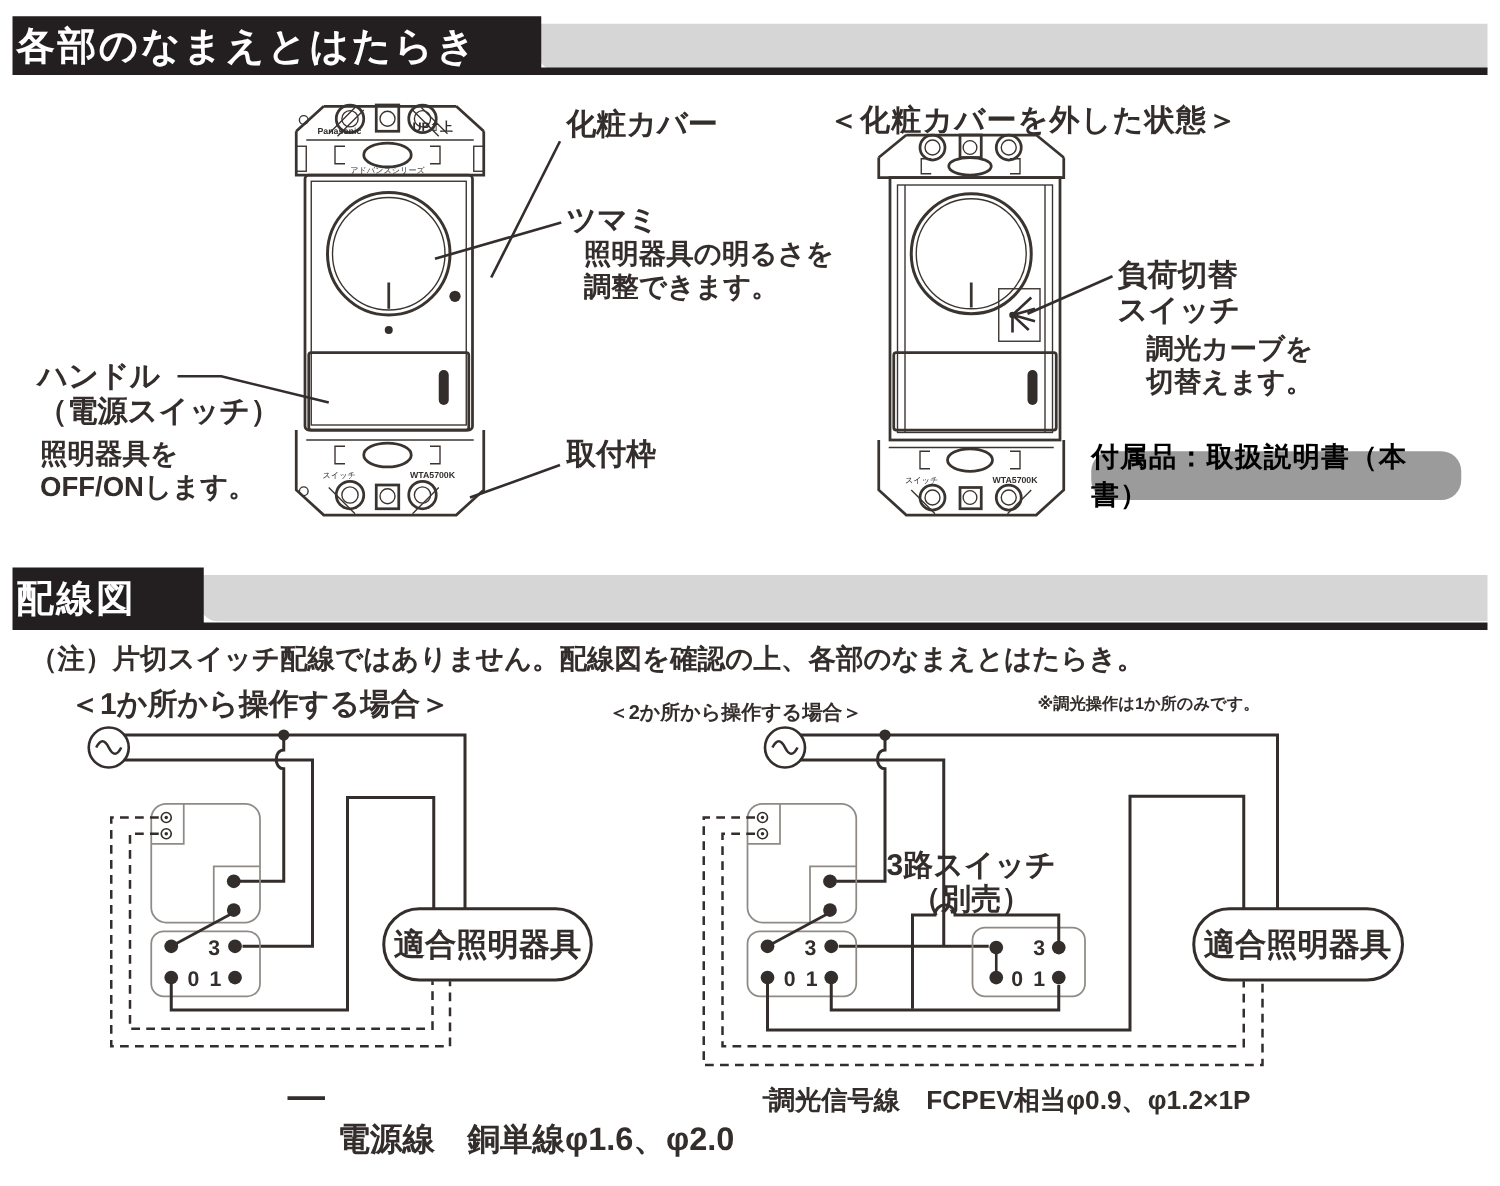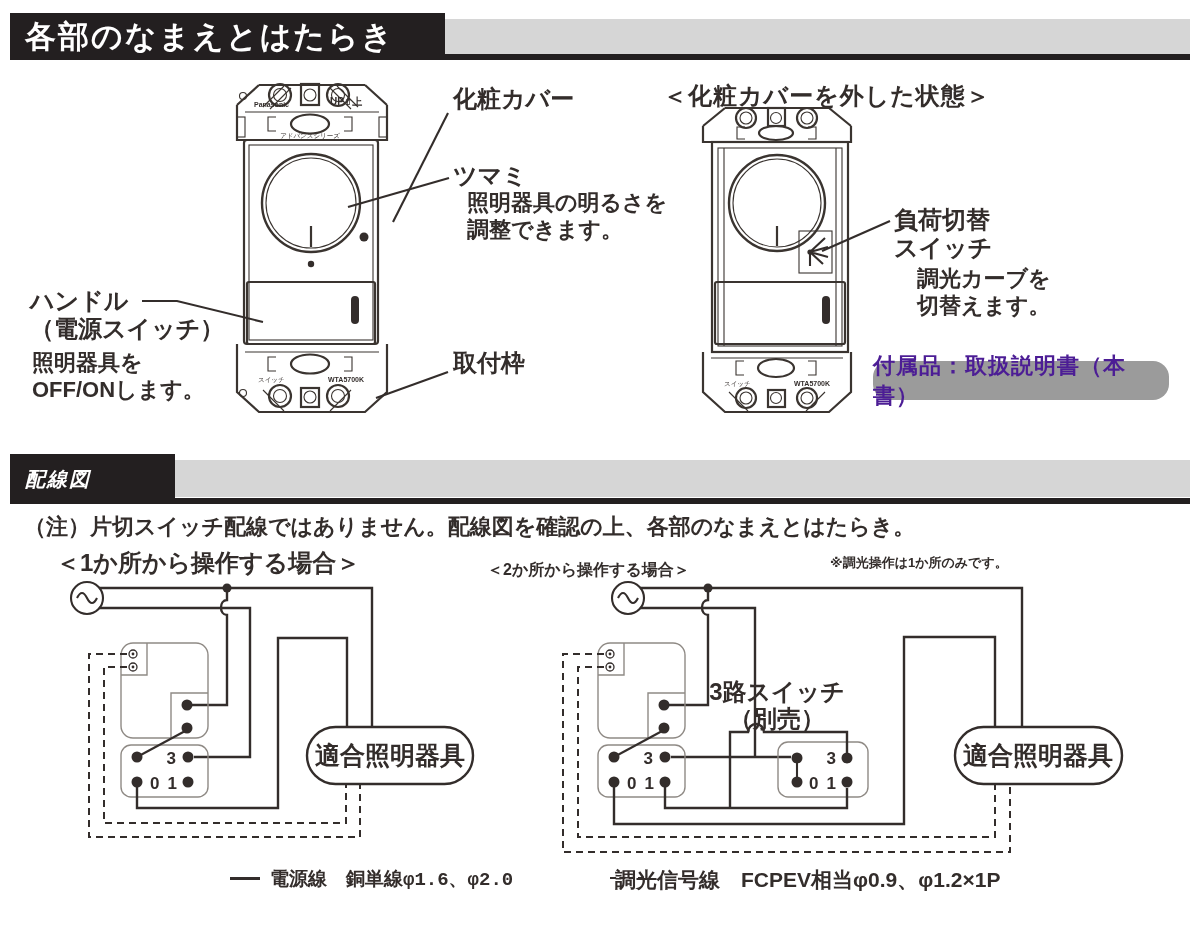--- a/index.html
+++ b/index.html
@@ -2,33 +2,33 @@
 <html><head>
 <meta charset="utf-8">
 <style>
   html,body{margin:0;padding:0;background:#fff;}
   #page{position:relative;width:1200px;height:949px;background:#fff;overflow:hidden;
         font-family:"Liberation Sans","DejaVu Sans",sans-serif;color:#332d2b;}
   .abs{position:absolute;}
   
   .hdr{position:absolute;left:10px;right:10px;}
   .hdr .blk{position:absolute;top:0;bottom:0;background:#231f20;color:#fff;font-weight:bold;
-            display:flex;align-items:center;padding-left:15px;letter-spacing:2px;}
+            display:flex;align-items:center;padding-left:3px;letter-spacing:2px;}
   .hdr .tab{position:absolute;top:6px;height:37px;right:0;background:#d6d6d6;border-bottom-left-radius:14px;}
   .hdr .uln{position:absolute;bottom:0;height:6px;right:0;background:#231f20;}
   #h1{top:13px;height:47px;}
   #h1 .blk{width:420px;font-size:31px;}
   #h1 .tab,#h1 .uln{left:420px;}
   #h2{top:454px;height:50px;}
-  #h2 .blk{width:150px;font-size:20px;font-style:italic;}
+  #h2 .blk{width:150px;font-size:30px;}
   #h2 .tab,#h2 .uln{left:150px;}
   
   .jp{position:absolute;font-weight:bold;white-space:nowrap;}
   #badge{position:absolute;left:873px;top:361px;width:296px;height:39px;background:#9b9b9b;
-         border-radius:16px;color:#4c1d95;font-weight:bold;font-size:22px;display:flex;
+         border-radius:16px;color:#000000;font-weight:bold;font-size:22px;display:flex;
          align-items:center;justify-content:center;letter-spacing:1px;}
   
   .sym-solid{position:absolute;width:30px;height:0;border-top:3px solid #332d2b;}
   .sym-dash{position:absolute;width:34px;height:0;border-top:2.5px dashed #332d2b;}
   
   svg text{font-family:"Liberation Sans","DejaVu Sans",sans-serif;fill:#332d2b;}
   .w{fill:none;stroke:#332d2b;stroke-width:2.4;}
   .w2{fill:none;stroke:#332d2b;stroke-width:2.1;}
   .wd{fill:none;stroke:#332d2b;stroke-width:2;stroke-dasharray:7 5;}
   .bx{fill:none;stroke:#8f8a85;stroke-width:1.4;}
@@ -60,21 +60,21 @@
   </div>
 
   <div class="jp" style="top:512px;left:24px;font-size:22px;">（注）片切スイッチ配線ではありません。配線図を確認の上、各部のなまえとはたらき。</div>
   <div class="jp" style="top:547px;left:56px;font-size:24px;">＜1か所から操作する場合＞</div>
   <div class="jp" style="top:547px;left:487px;font-size:16px;margin-top:13px;">＜2か所から操作する場合＞</div>
   <div class="jp" style="top:554px;left:830px;font-size:13px;">※調光操作は1か所のみです。</div>
 
   <div id="badge">付属品：取扱説明書（本書）</div>
 
   <div class="sym-solid" style="top:877px;left:230px;"></div>
-  <div class="jp" style="top:866px;left:270px;font-size:19px;font-family:Liberation Mono, monospace;">電源線　銅単線φ1.6、φ2.0</div>
+  <div class="jp" style="top:894px;left:270px;font-size:26px;">電源線　銅単線φ1.6、φ2.0</div>
   <div class="sym-dash" style="top:877px;left:610px;"></div>
   <div class="jp" style="top:866px;left:615px;font-size:21px;">調光信号線　FCPEV相当φ0.9、φ1.2×1P</div>
 
   <svg class="abs" style="top:0;left:0;" width="1200" height="949" viewBox="0 0 1200 949">
 
     <g>
 
       <g>
         <path class="d1" d="M259,85 H365 M237,105 L259,85 M387,105 L365,85 M237,105 V140 H387 V105"></path>
         <path class="d2" d="M263,107 L284,86 M270,109 L291,88 M330,88 L351,109 M337,86 L358,107"></path>

